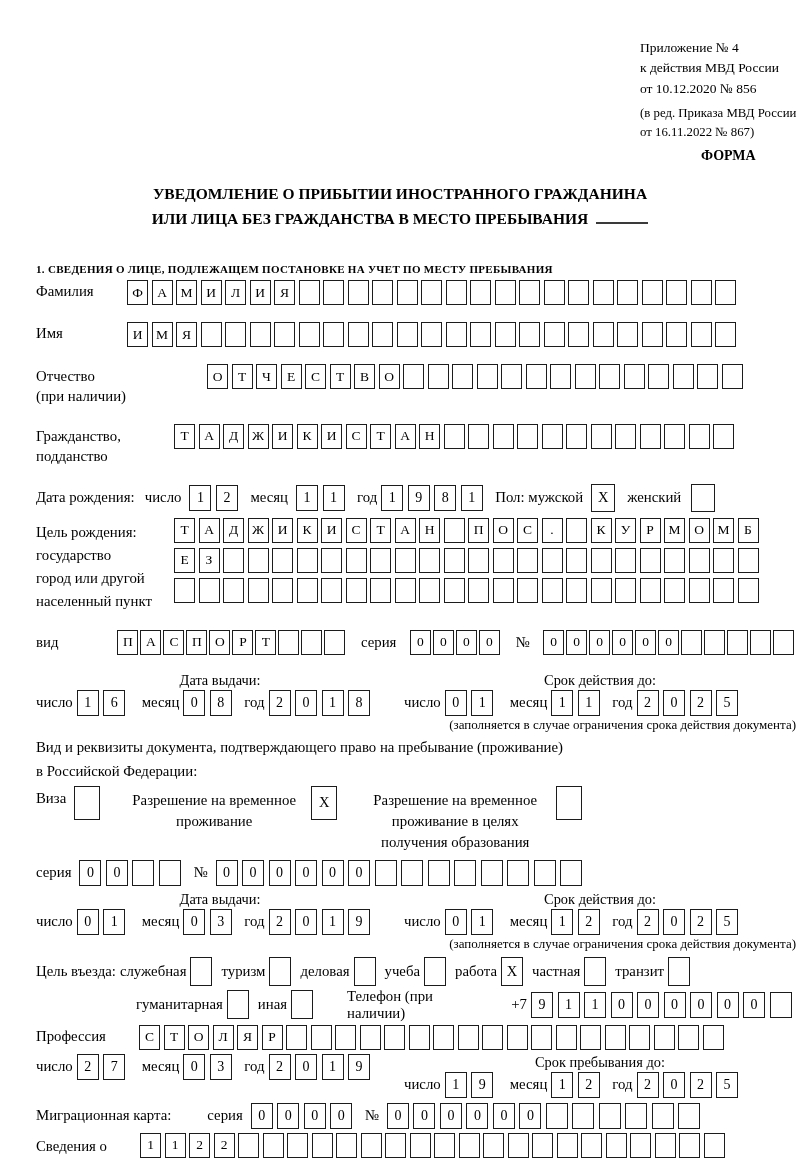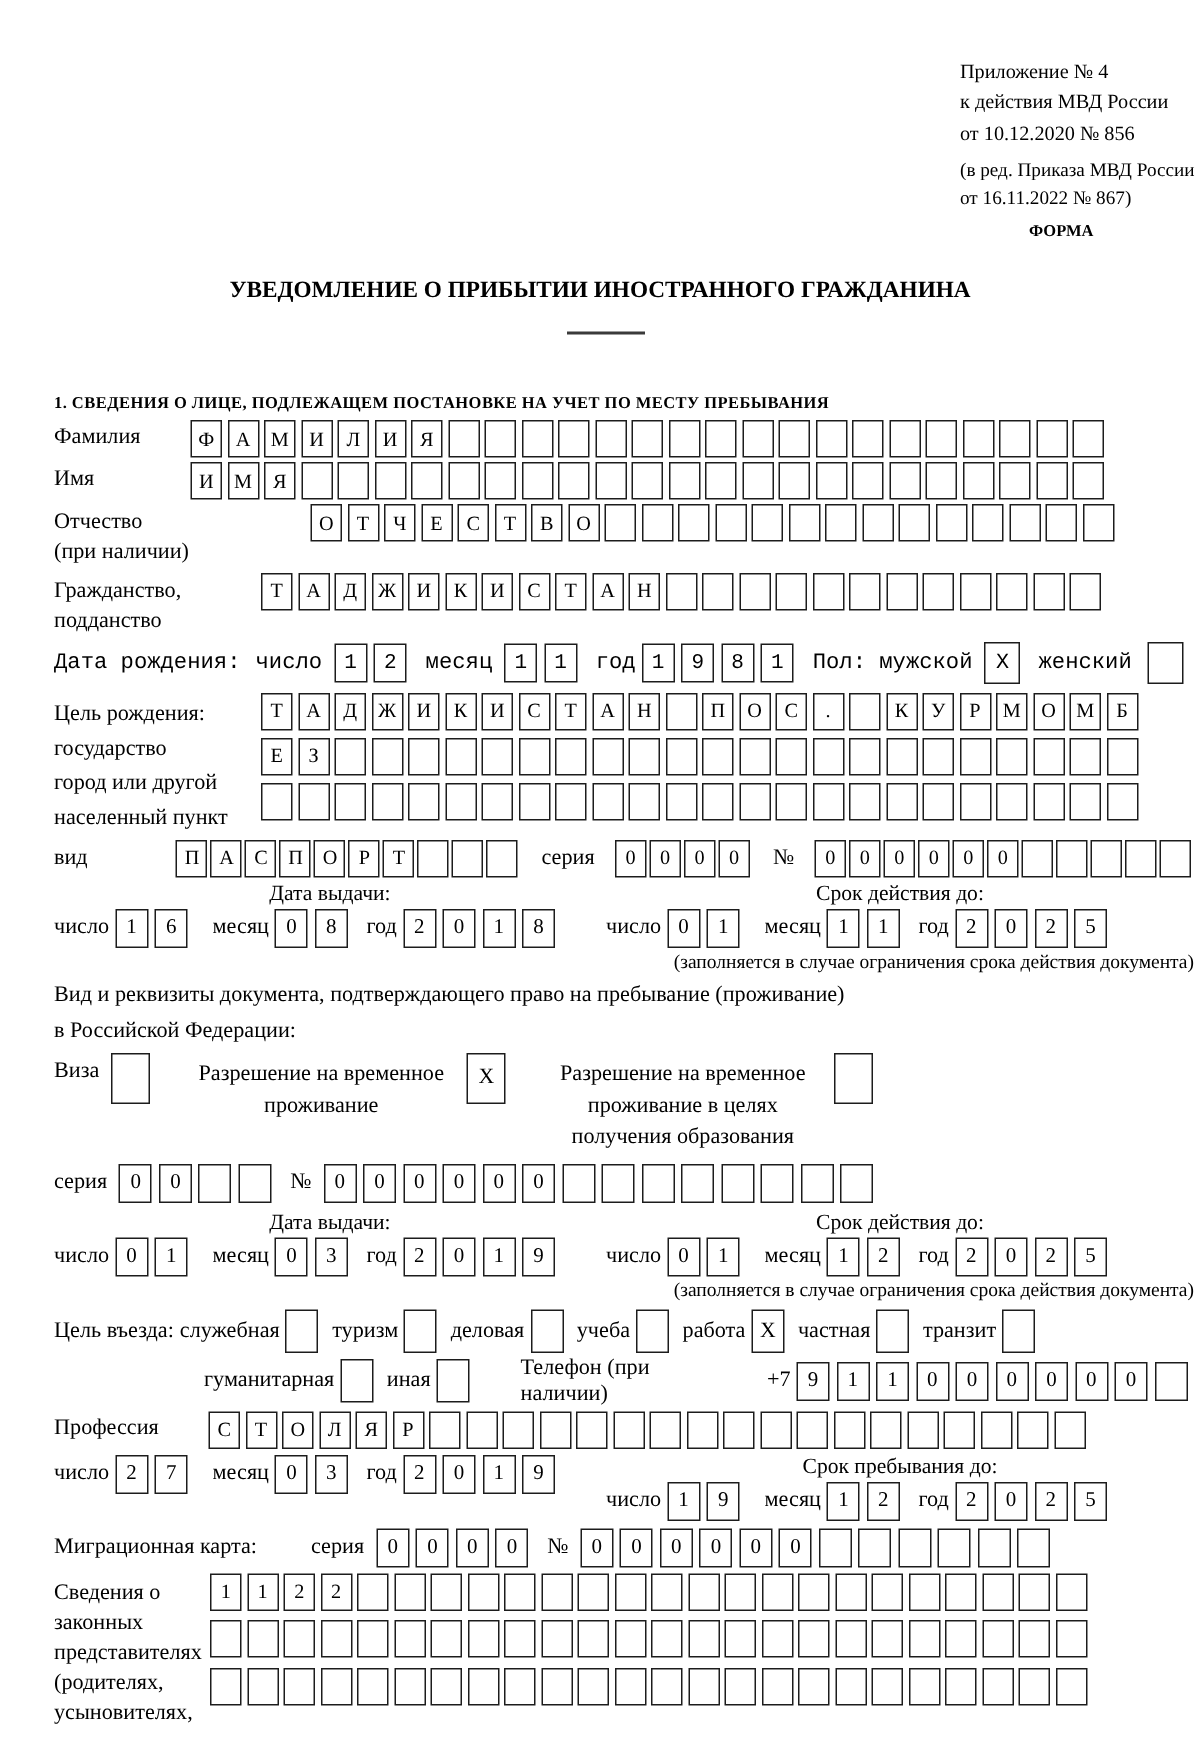--- a/index.html
+++ b/index.html
@@ -7,34 +7,34 @@
   body {
     width: 800px; height: 1163px;
     font-family: "Liberation Serif", "DejaVu Serif", serif;
     color: #000; position: relative; overflow: hidden;
   }
   .page { position: relative; width: 800px; height: 1163px; background:#fff; }
 
   
   .hdr { position: absolute; left: 640px; top: 38px; font-size: 13.5px; line-height: 1.5; }
   .hdr .sub { margin-top: 5px; font-size: 12.8px; }
-  .forma { position: absolute; left: 686px; top: 148px; font-weight: bold; font-size: 11px; }
+  .forma { position: absolute; left: 701px; top: 148px; font-weight: bold; font-size: 14px; }
 
   
   .title { position: absolute; top: 181px; left: 0; width: 100%; text-align: center;
            font-weight: bold; font-size: 15.5px; line-height: 1.62; }
   .blank-line { display: inline-block; width: 52px; height: 13px;
                 border-bottom: 2.5px solid #3a3a3a; margin-left: 8px; }
 
   .sect { position: absolute; top: 263px; left: 36px; width: 760px;
           font-weight: bold; font-size: 11px; letter-spacing: 0.3px; }
 
   
   .form { position: absolute; top: 280px; left: 36px; width: 760px; font-size: 14.8px; }
-  .row { display: flex; align-items: flex-start; margin-bottom: 3px; }
+  .row { display: flex; align-items: flex-start; margin-bottom: 17px; }
   .lbl { flex: none; padding-top: 3px; }
   .lbl2 { flex: none; padding-top: 3px; line-height: 1.35; }
   .w91 { width: 91px; } .w171 { width: 171px; } .w138 { width: 138px; }
   .w103 { width: 103px; } .w76 { width: 76px; }
 
   .cells { display: flex; flex-wrap: nowrap; }
   .cell { flex: none; width: 19px; height: 23px; border: 1.6px solid #1c1c1c;
           margin-right: 3.5px; display: flex; align-items: center; justify-content: center;
           font-size: 13.5px; background: #fff; }
   .tight .cell { margin-right: 2px; }
@@ -87,21 +87,21 @@
     <div>от 10.12.2020 № 856</div>
     <div class="sub">
       <div>(в ред. Приказа МВД России</div>
       <div>от 16.11.2022 № 867)</div>
     </div>
   </div>
   <div class="forma">ФОРМА</div>
 
   <div class="title">
     <div>УВЕДОМЛЕНИЕ О ПРИБЫТИИ ИНОСТРАННОГО ГРАЖДАНИНА</div>
-    <div><span class="blank-line"></span></div>
+    <div><span>ИЛИ ЛИЦА БЕЗ ГРАЖДАНСТВА В МЕСТО ПРЕБЫВАНИЯ</span><span class="blank-line"></span></div>
   </div>
 
   <div class="sect">1. СВЕДЕНИЯ О ЛИЦЕ, ПОДЛЕЖАЩЕМ ПОСТАНОВКЕ НА УЧЕТ ПО МЕСТУ ПРЕБЫВАНИЯ</div>
 
   <div class="form">
 
     <div class="row">
       <div class="lbl w91">Фамилия</div>
       <div class="cells">
           <span class="cell">Ф</span>
@@ -219,21 +219,21 @@
           <span class="cell"></span>
           <span class="cell"></span>
           <span class="cell"></span>
           <span class="cell"></span>
           <span class="cell"></span>
           <span class="cell"></span>
           <span class="cell"></span>
         </div>
     </div>
 
-    <div class="row" style="align-items:center; margin-bottom:6px;font-family:Liberation Mono, monospace;">
+    <div class="row" style="align-items:center; margin-bottom:6px;">
       <span class="mr10">Дата рождения:</span>
       <span class="mr8">число</span>
       <span class="cells d">
           <span class="cell">1</span>
           <span class="cell">2</span>
         </span>
       <span class="mr8 ml8">месяц</span>
       <span class="cells d">
           <span class="cell">1</span>
           <span class="cell">1</span>

